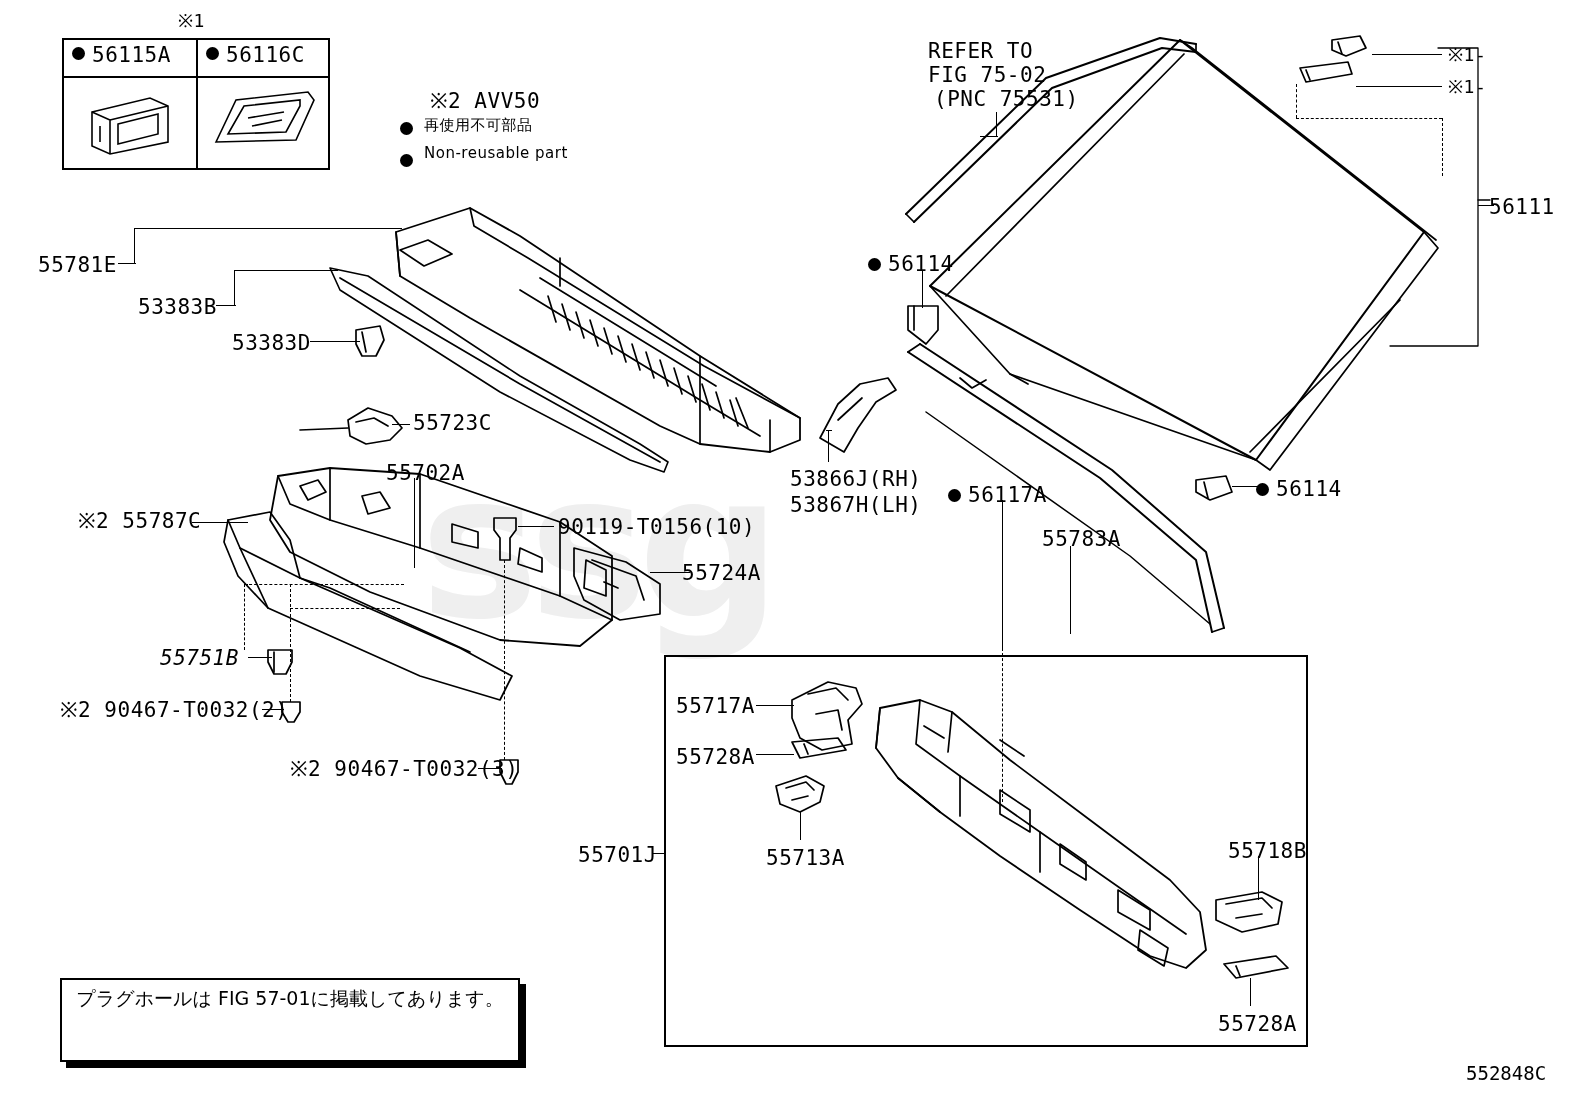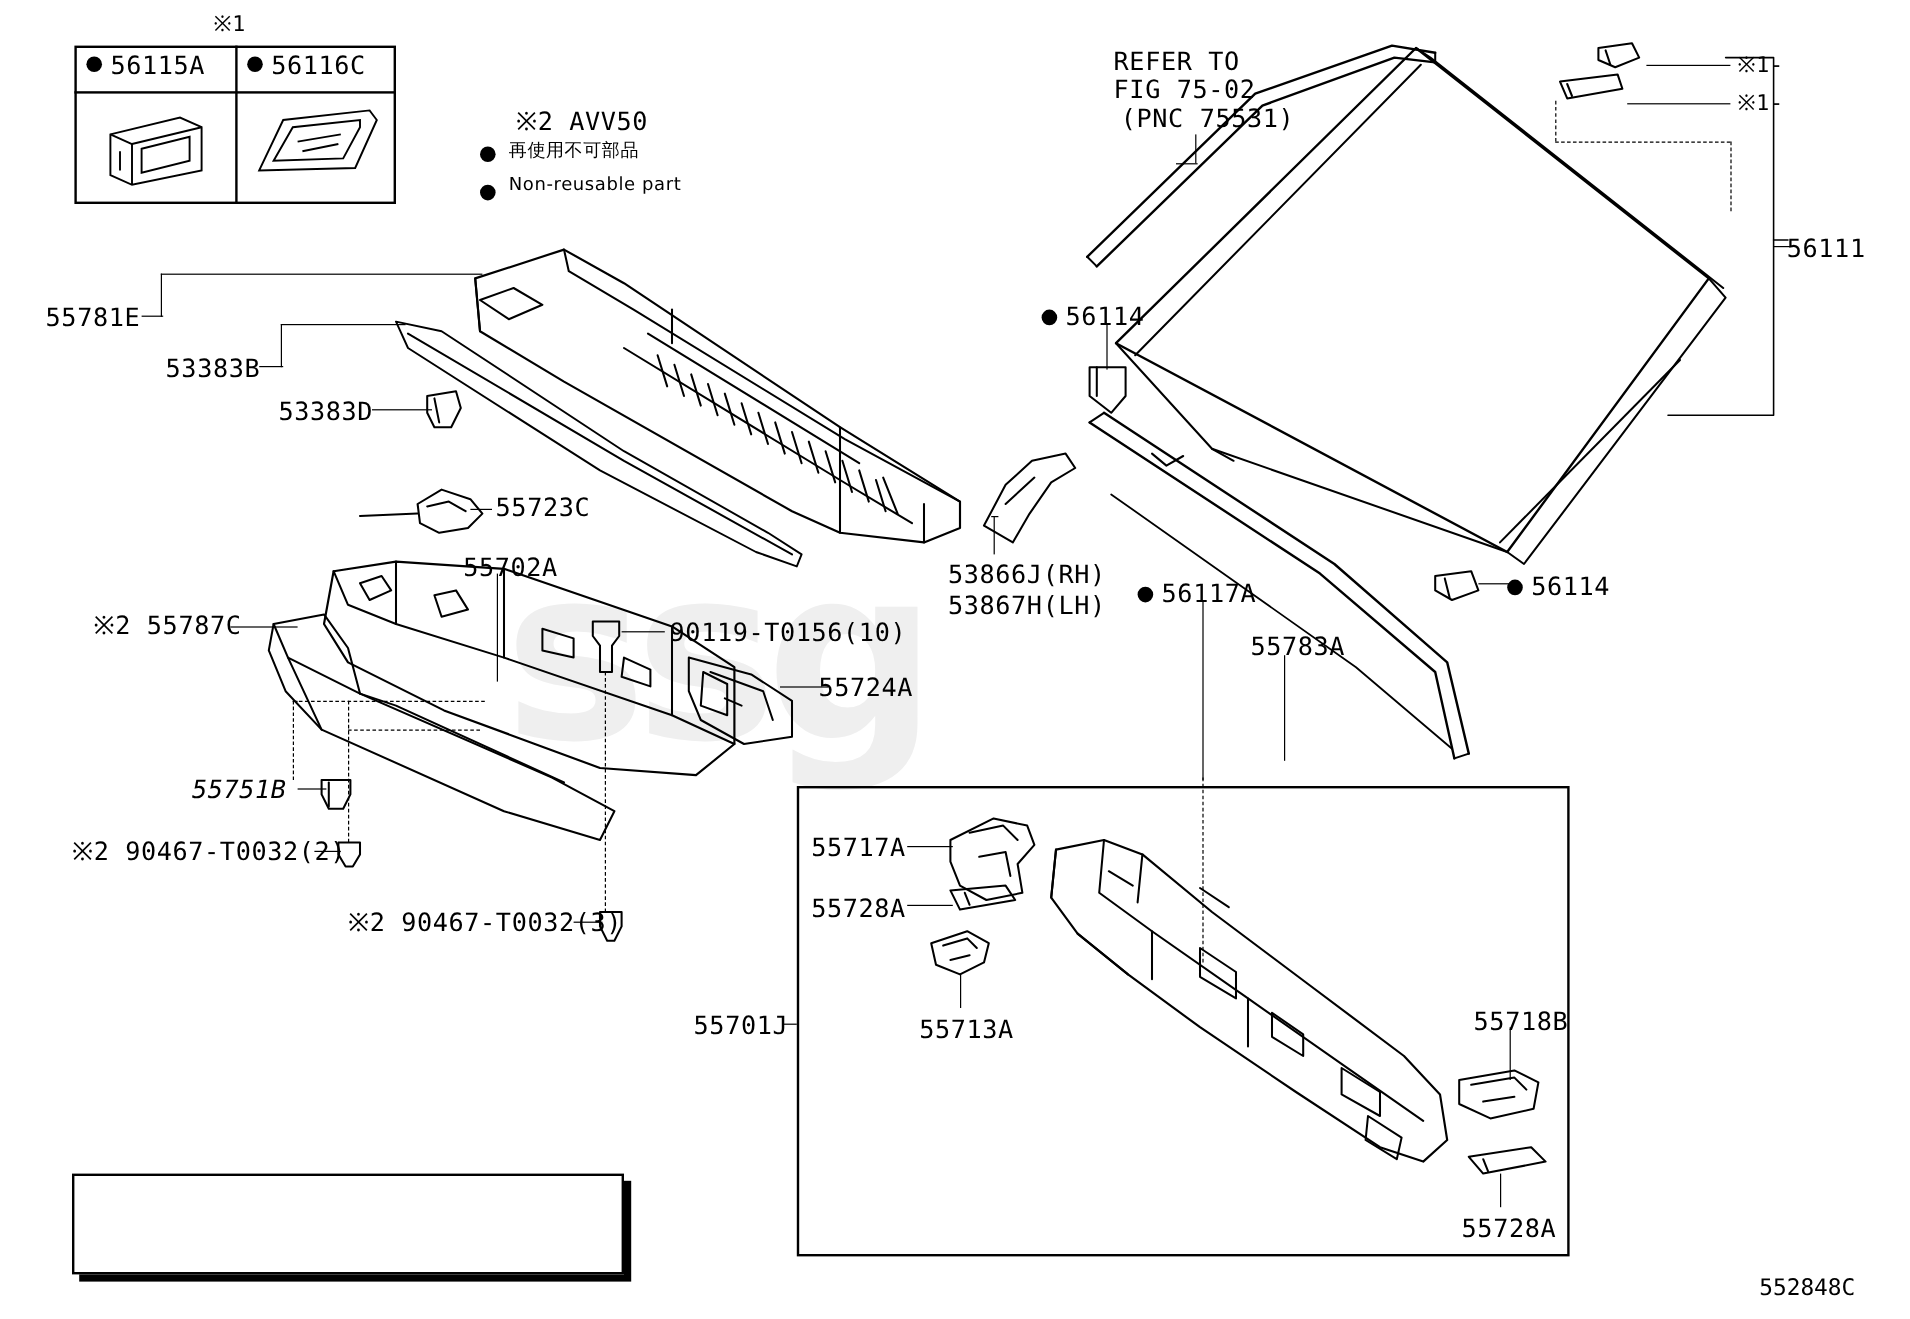--- a/index.html
+++ b/index.html
@@ -378,17 +378,18 @@
   <div class="lbl" style="left:766px; top:845px;">55713A</div>
   <div class="lbl" style="left:578px; top:842px;">55701J</div>
   <div class="lbl" style="left:1228px; top:838px;">55718B</div>
   <div class="lbl" style="left:1218px; top:1011px;">55728A</div>
 
   <div class="lbl sm" style="left:1448px; top:44px;">※1-</div>
   <div class="lbl sm" style="left:1448px; top:76px;">※1-</div>
 
   <div class="shadowBox" style="left:66px; top:984px; width:460px; height:84px;"></div>
   <div class="noteBox" style="left:60px; top:978px; width:460px; height:84px; padding-top:6px;">
+    <div class="l1">プラグホールは FIG 57-01に掲載してあります。</div>
   </div>
 
   <div class="footer" style="left:1466px; top:1062px;">552848C</div>
 
 </div>
 
 </body></html>

